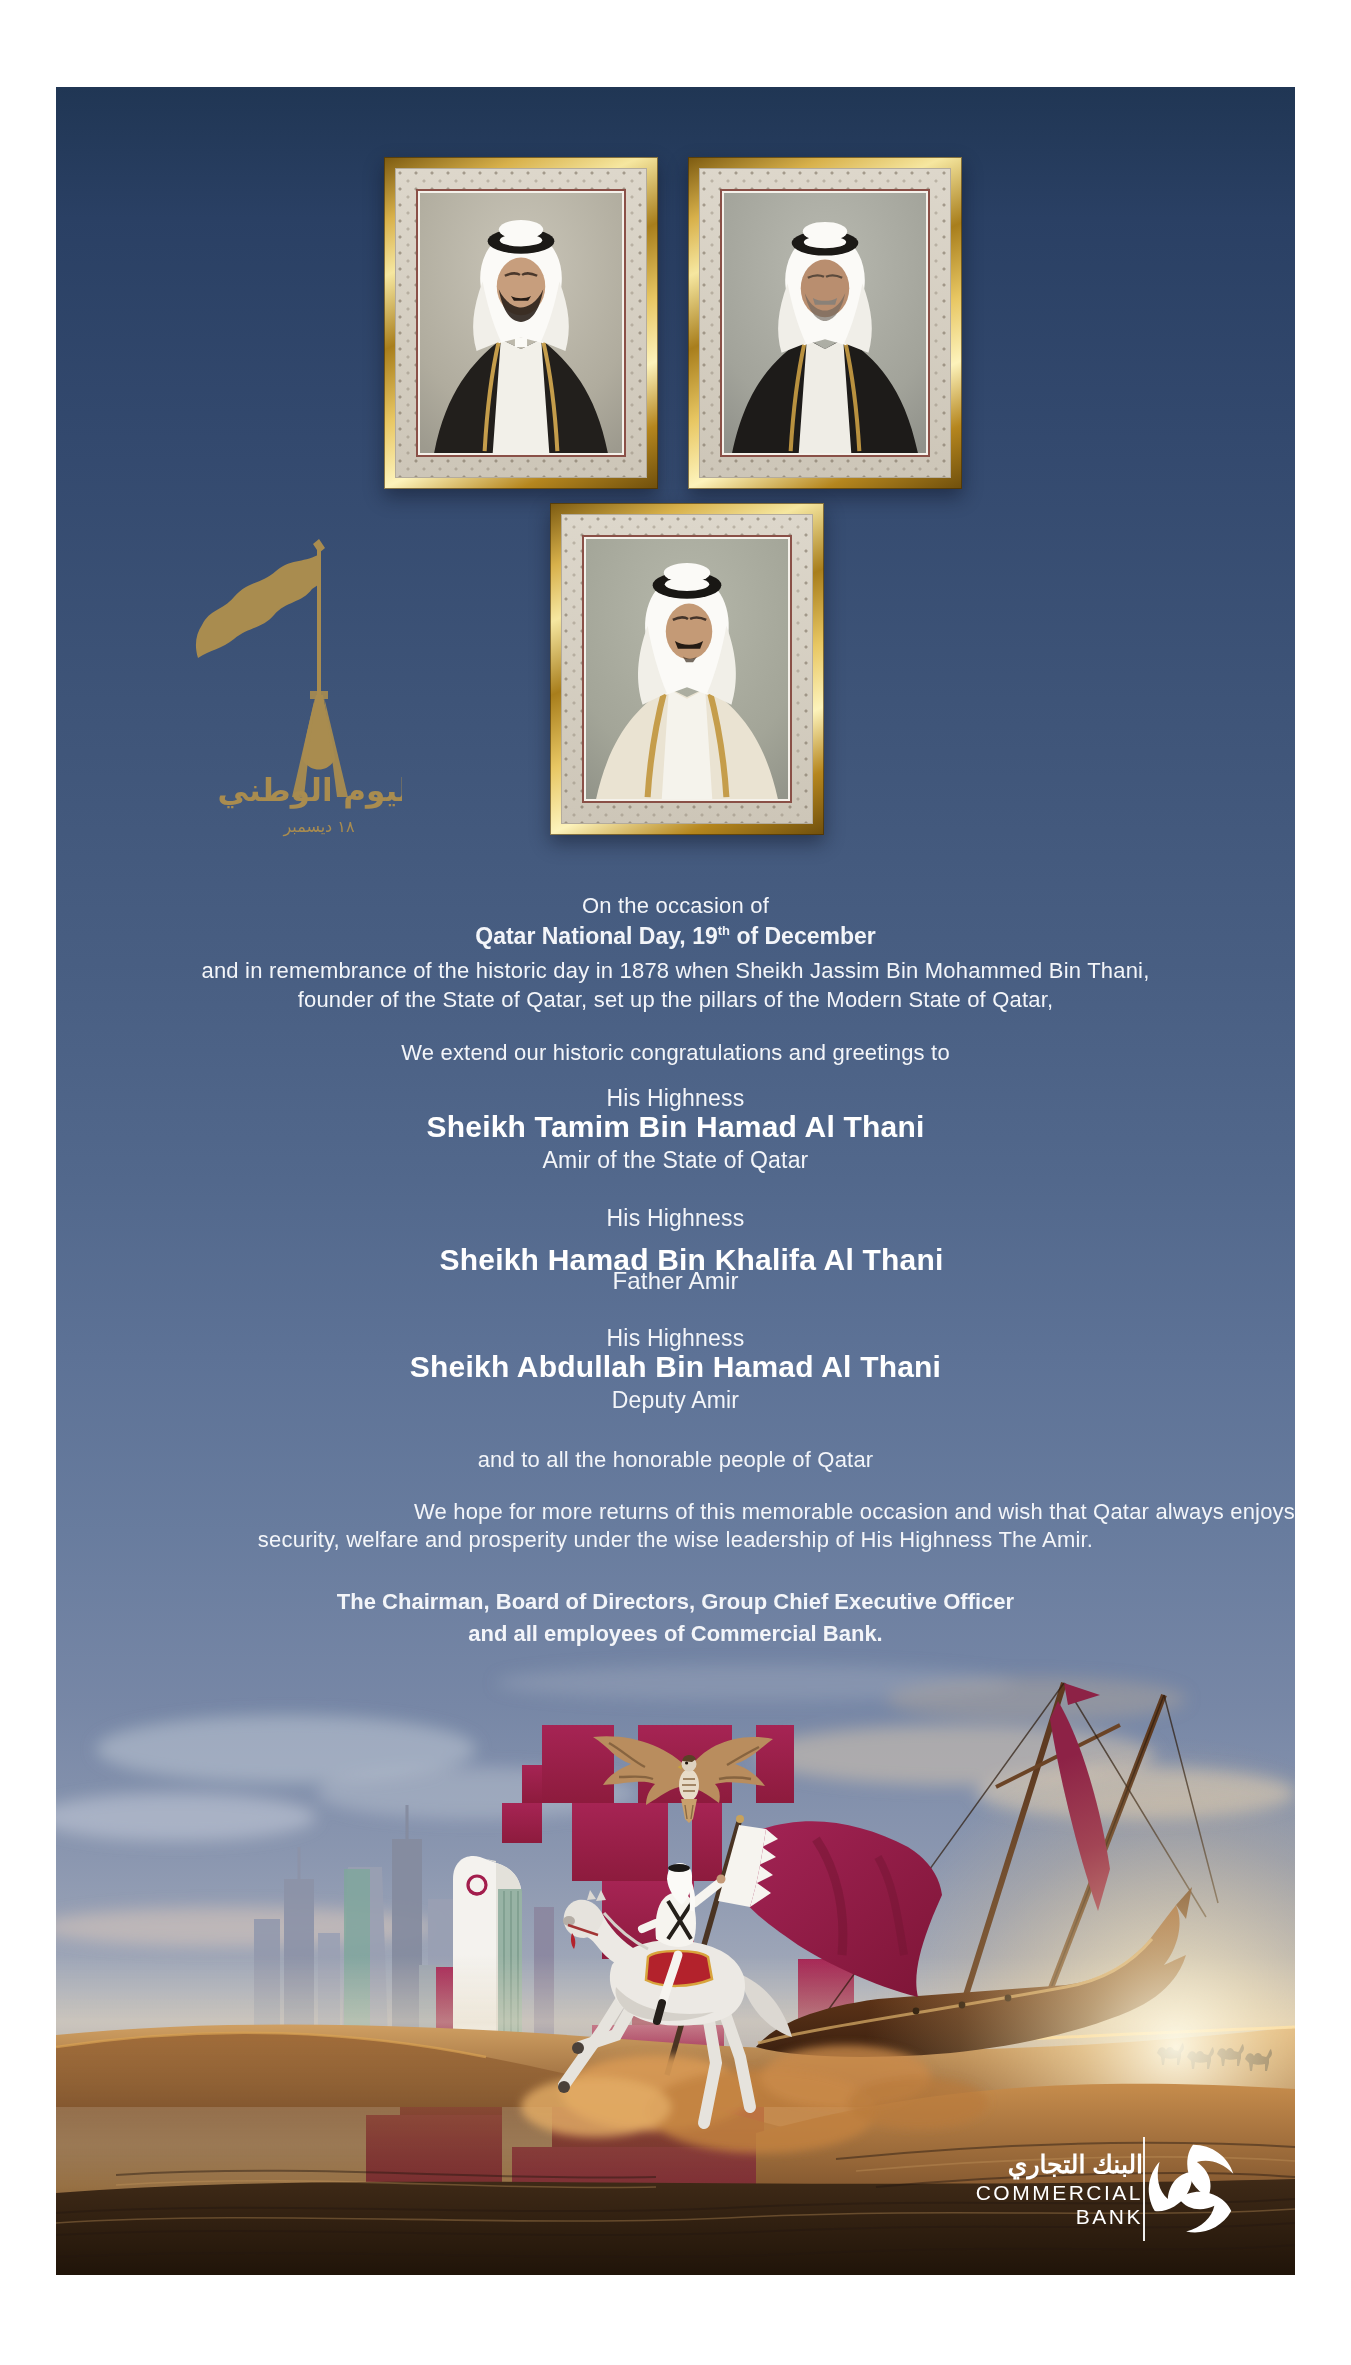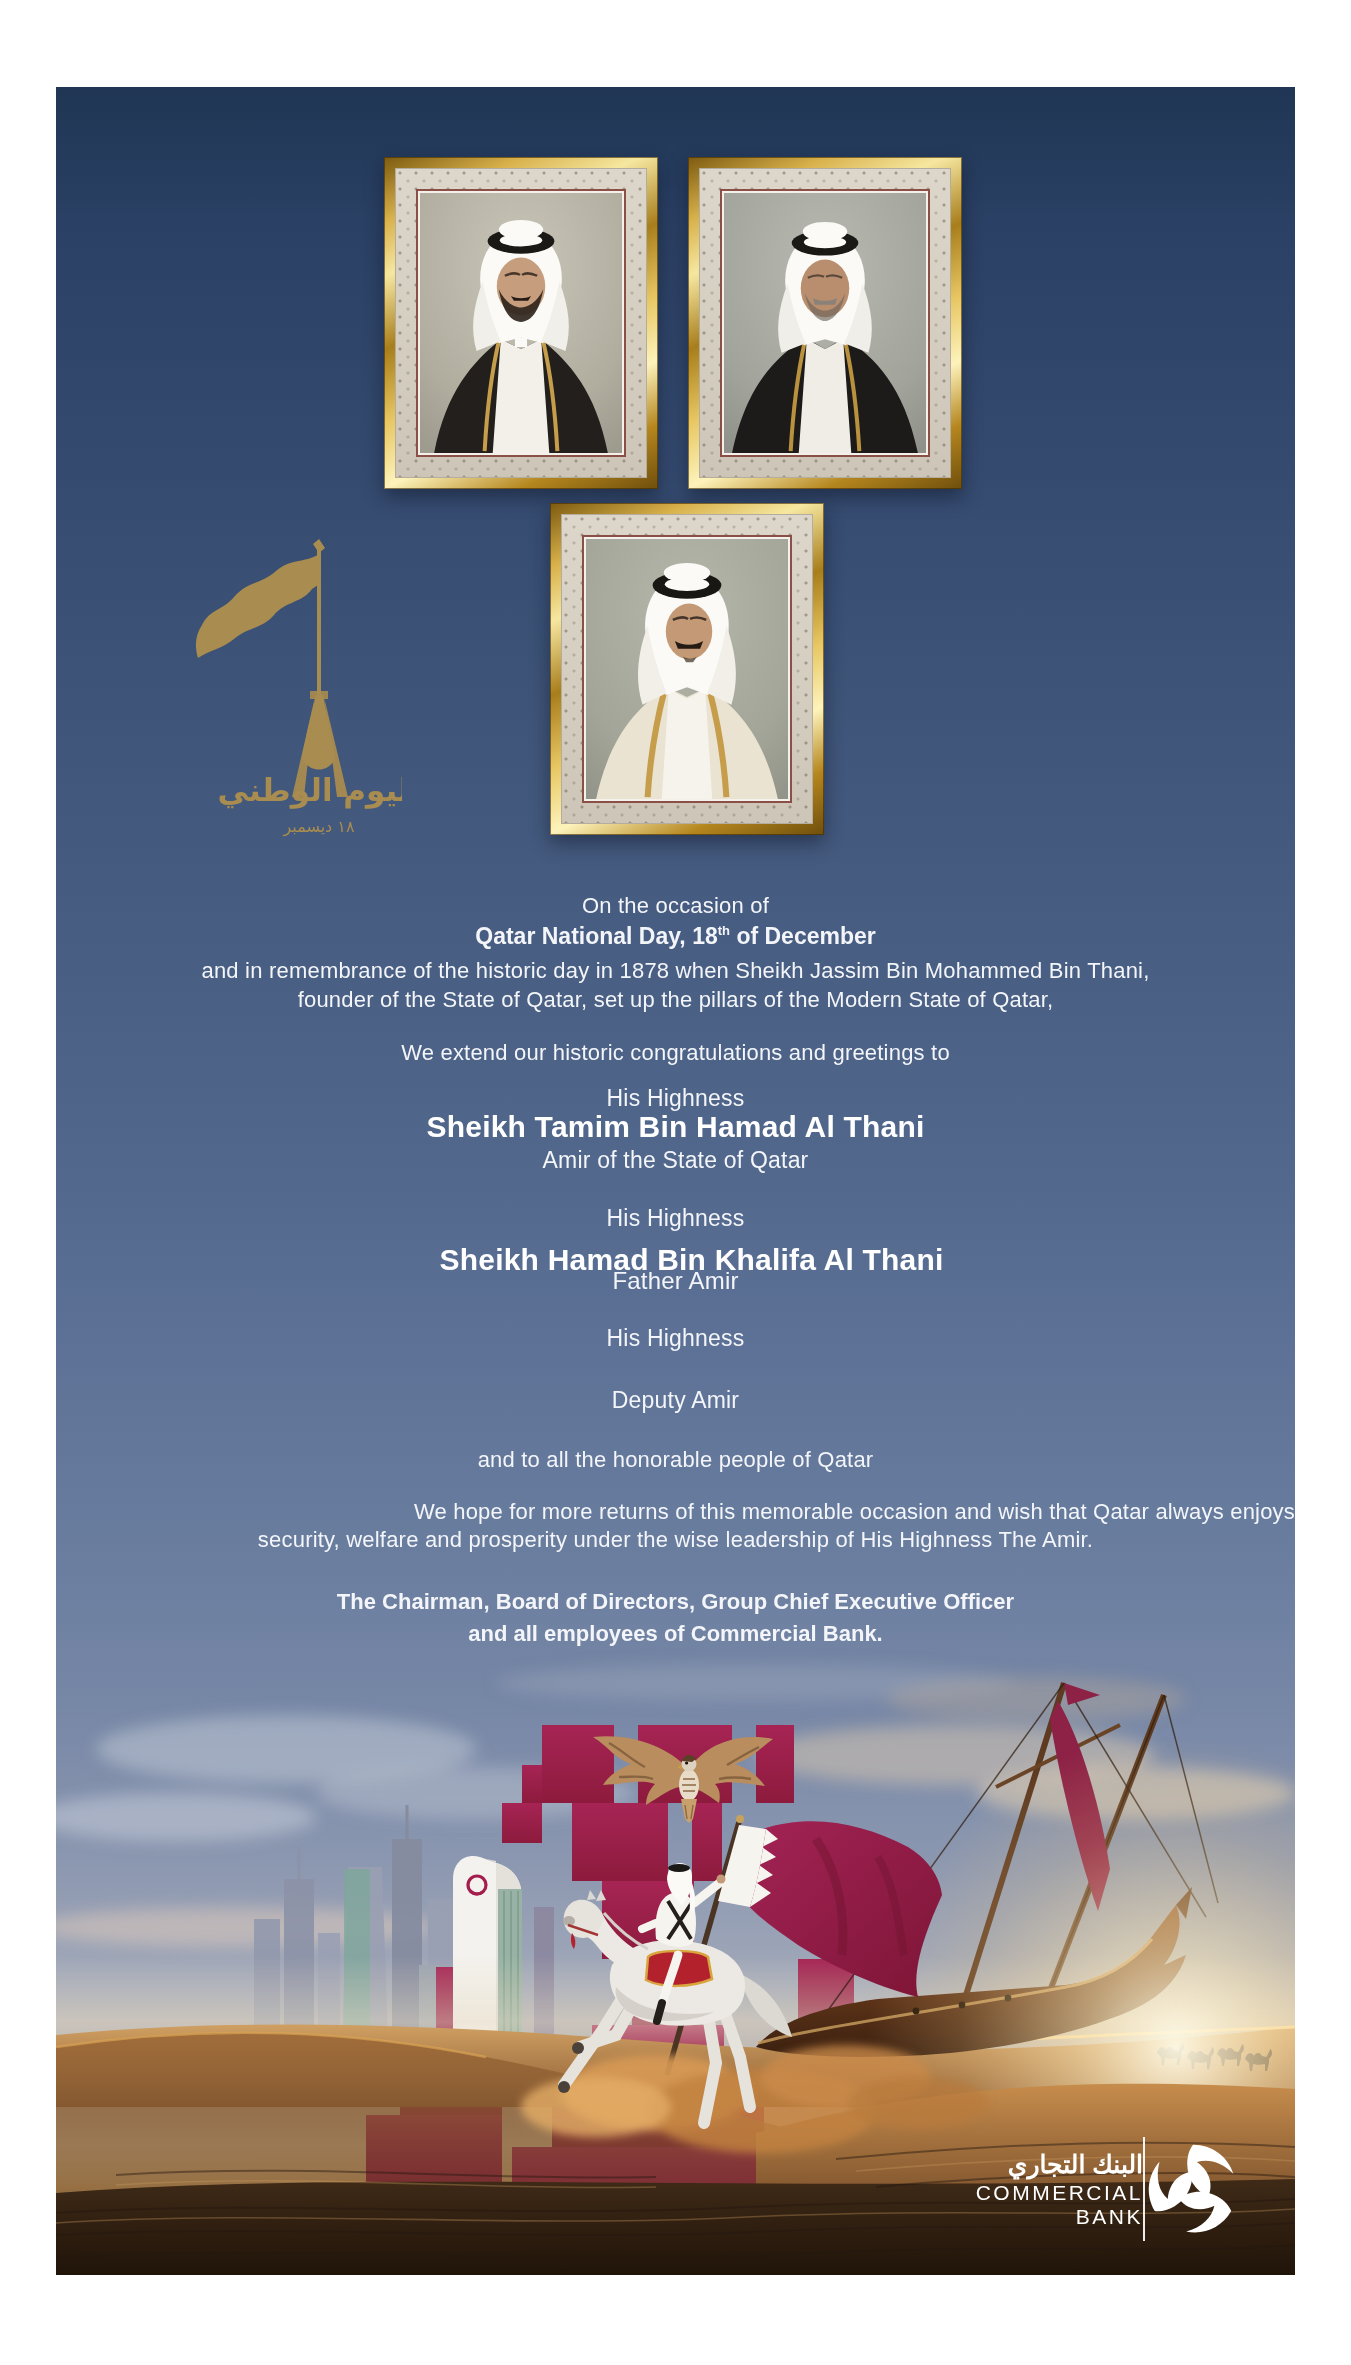--- a/index.html
+++ b/index.html
@@ -167,34 +167,35 @@
       <path d="M150,220 C154,196 159,176 164,156 L171,156 C175,177 179,197 183,220 C176,234 158,234 150,220 Z"></path>
       <path d="M140,258 L163,158 L152,258 Z" opacity=".95"></path>
       <path d="M196,258 L172,158 L185,258 Z" opacity=".95"></path>
       <path d="M158,152 h18 v8 h-18 Z" opacity=".9"></path>
     </g>
     <text x="167" y="262" text-anchor="middle" font-family="DejaVu Sans, sans-serif" font-size="31" font-weight="bold" fill="#a98c4f">اليوم الوطني</text>
     <text x="167" y="293" text-anchor="middle" font-family="DejaVu Sans, sans-serif" font-size="16" letter-spacing="3" fill="#a98c4f">١٨ ديسمبر</text>
   </svg>
 
   <div class="tline t-reg" style="top:806px;">On the occasion of</div>
-  <div class="tline t-bold" style="top:836px;"><span>Qatar National Day,  18</span><sup class="sup">th</sup><span> of December</span></div>
+  <div class="tline t-bold" style="top:836px;"><span>Qatar National Day,  19</span><sup class="sup">th</sup><span> of December</span></div>
   <div class="tline t-reg" style="top:871px;">and in remembrance of the historic day in 1878 when  Sheikh Jassim Bin Mohammed Bin Thani,</div>
   <div class="tline t-reg" style="top:900px;">founder of the State of Qatar,  set up the pillars of the Modern State of Qatar,</div>
   <div class="tline t-reg" style="top:953px;">We extend our historic congratulations and greetings to</div>
 
   <div class="tline t-reg" style="top:998px;font-size:23px;">His Highness</div>
   <div class="tline t-name" style="top:1023px;">Sheikh Tamim Bin Hamad Al Thani</div>
   <div class="tline t-reg" style="top:1060px;font-size:23px;">Amir of the State of Qatar</div>
 
   <div class="tline t-reg" style="top:1118px;font-size:23px;">His Highness</div>
   <div class="tline t-name" style="top:1156px;padding-left:16px;">Sheikh Hamad Bin Khalifa Al Thani</div>
   <div class="tline t-reg" style="top:1180px;font-size:24px;">Father Amir</div>
 
   <div class="tline t-reg" style="top:1238px;font-size:23px;">His Highness</div>
+  <div class="tline t-name" style="top:1263px;">Sheikh Abdullah Bin Hamad Al Thani</div>
   <div class="tline t-reg" style="top:1300px;font-size:23px;">Deputy Amir</div>
 
   <div class="tline t-reg" style="top:1360px;">and to all the honorable people of Qatar</div>
   <div class="tline t-reg" style="top:1412px;text-align:right;">We hope for more returns of this memorable occasion and  wish that Qatar always enjoys</div>
   <div class="tline t-reg" style="top:1440px;">security, welfare and prosperity under the wise leadership of His Highness The Amir.</div>
   <div class="tline t-bold" style="top:1502px;font-size:22px;">The Chairman, Board of Directors, Group Chief Executive Officer</div>
   <div class="tline t-bold" style="top:1534px;font-size:22px;">and all employees of Commercial Bank.</div>
 
   <svg id="scene" viewBox="0 0 1239 788">
     <defs>

